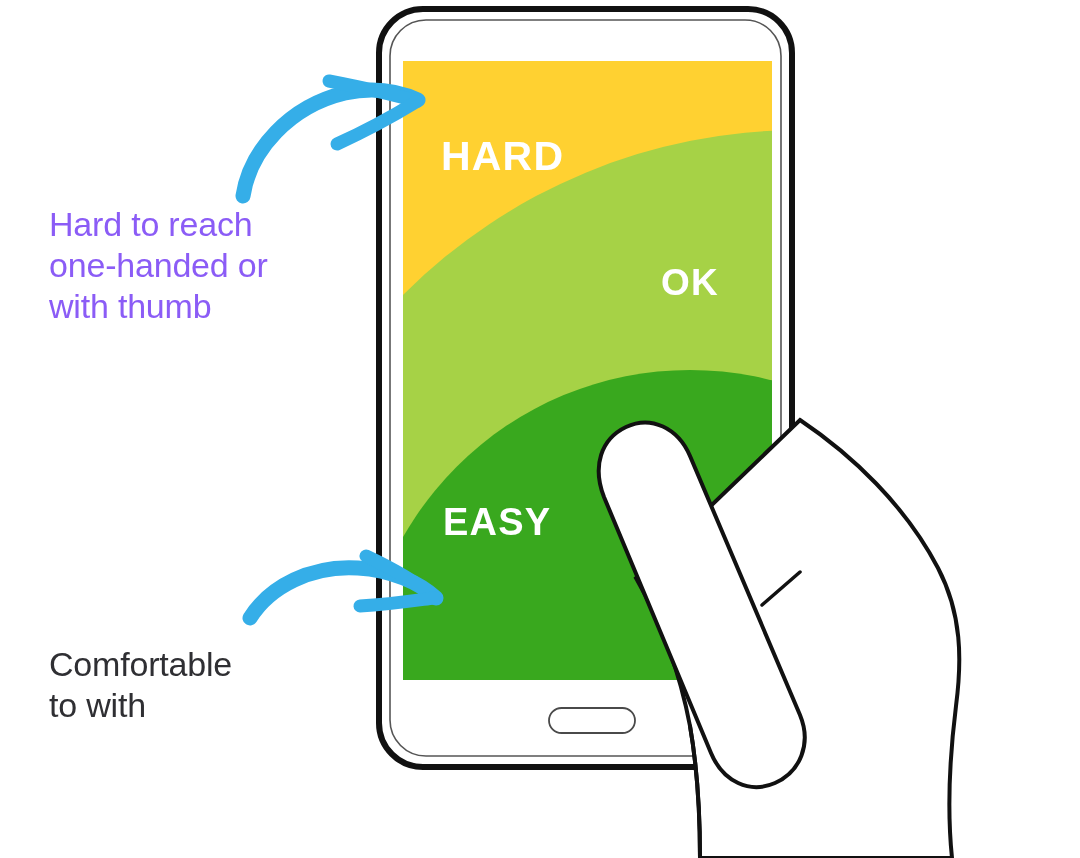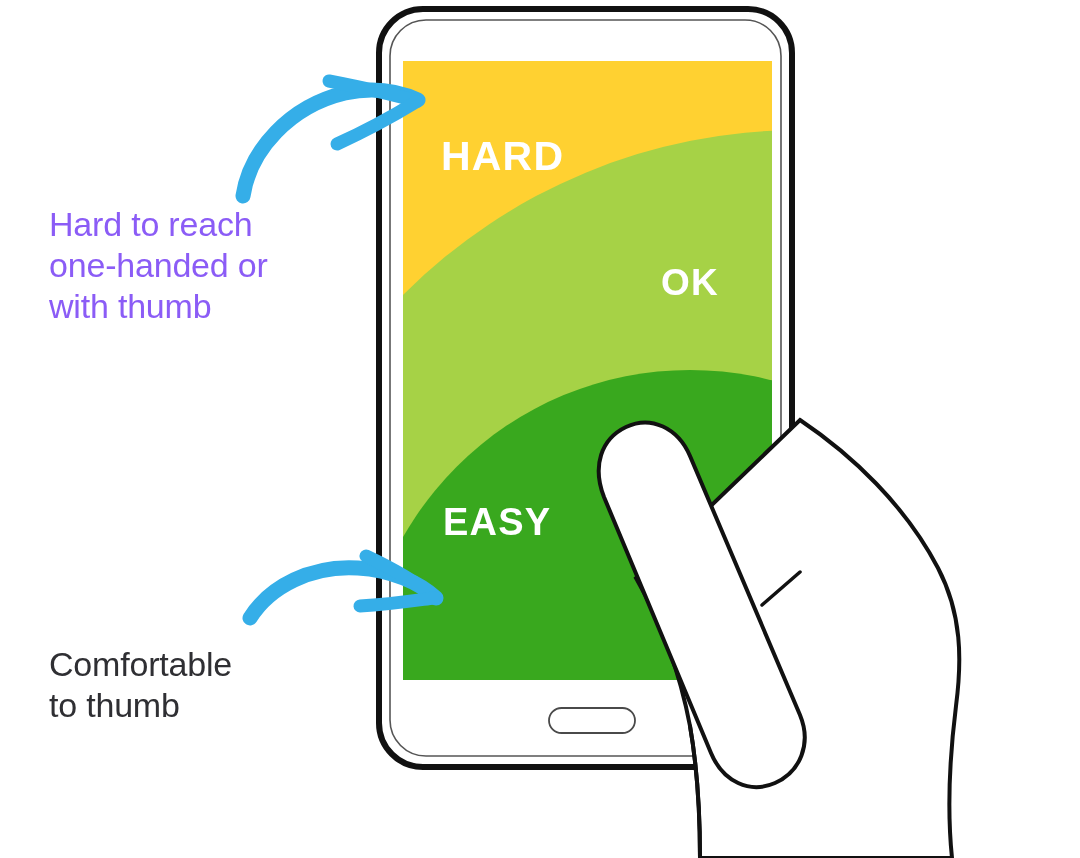--- a/index.html
+++ b/index.html
@@ -132,15 +132,15 @@
       <path class="arrow-stroke" d="M 360 606 C 392 604, 418 600, 434 598" fill="none" stroke-width="13" stroke-linecap="round" stroke="#35AEE8"></path>
     </g>
 
   </svg>
 
   <div class="callout" id="callout-hard" style="color: #8b5cf6;">Hard to reach
 one-handed or
 with thumb</div>
 
   <div class="callout" id="callout-easy" style="color: rgb(47, 47, 51);">Comfortable
-to thumb</div>
+to with</div>
 
 </div>
 
 </body></html>

